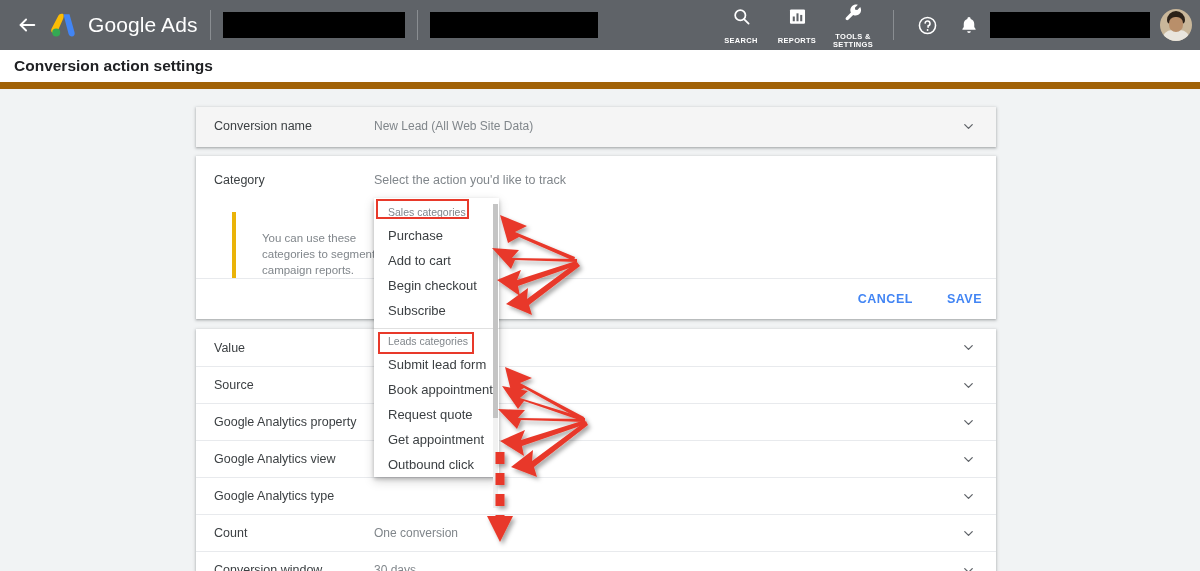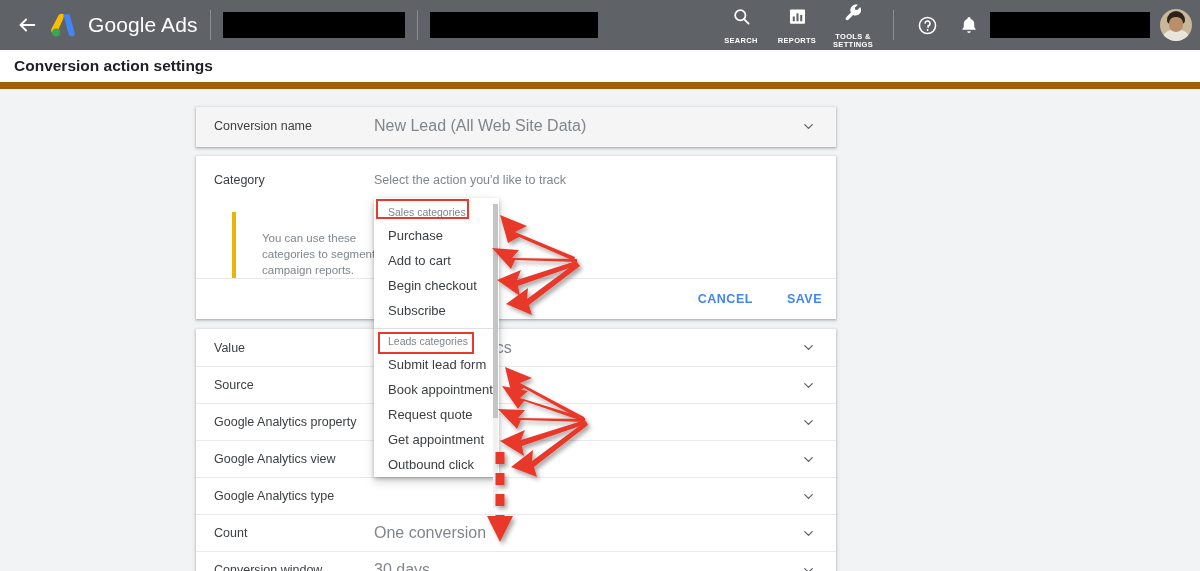--- a/index.html
+++ b/index.html
@@ -160,21 +160,21 @@
   .content {
     position: absolute;
     top: 90px; left: 0;
     width: 1200px;
     height: 481px;
     background: #f1f3f4;
   }
   .card {
     position: absolute;
     left: 196px;
-    width: 640px;
+    width: 800px;
     background: #ffffff;
     box-shadow: 0 1px 2px rgba(60,64,67,.30), 0 1px 3px 1px rgba(60,64,67,.15);
     box-sizing: border-box;
   }
   .card-name { top: 17px; height: 40px; background: #f5f5f5; }
   .card-category { top: 66px; height: 163px; background: #ffffff; }
   .card-rest { top: 239px; height: 242px; background: #ffffff; }
 
   .row {
     display: flex;
@@ -186,21 +186,21 @@
   }
   .row + .row { border-top: 1px solid #e8eaed; }
   .row.tall { height: 38px; }
   .row-label {
     width: 160px;
     font-size: 12.5px;
     color: #3c4043;
     flex: 0 0 auto;
   }
   .row-value {
-    font-size: 16px;
+    font-size: 12px;
     color: #80868b;
     flex: 1 1 auto;
     white-space: nowrap;
     overflow: hidden;
   }
   .chev {
     width: 16px;
     height: 16px;
     flex: 0 0 auto;
     color: #5f6368;

